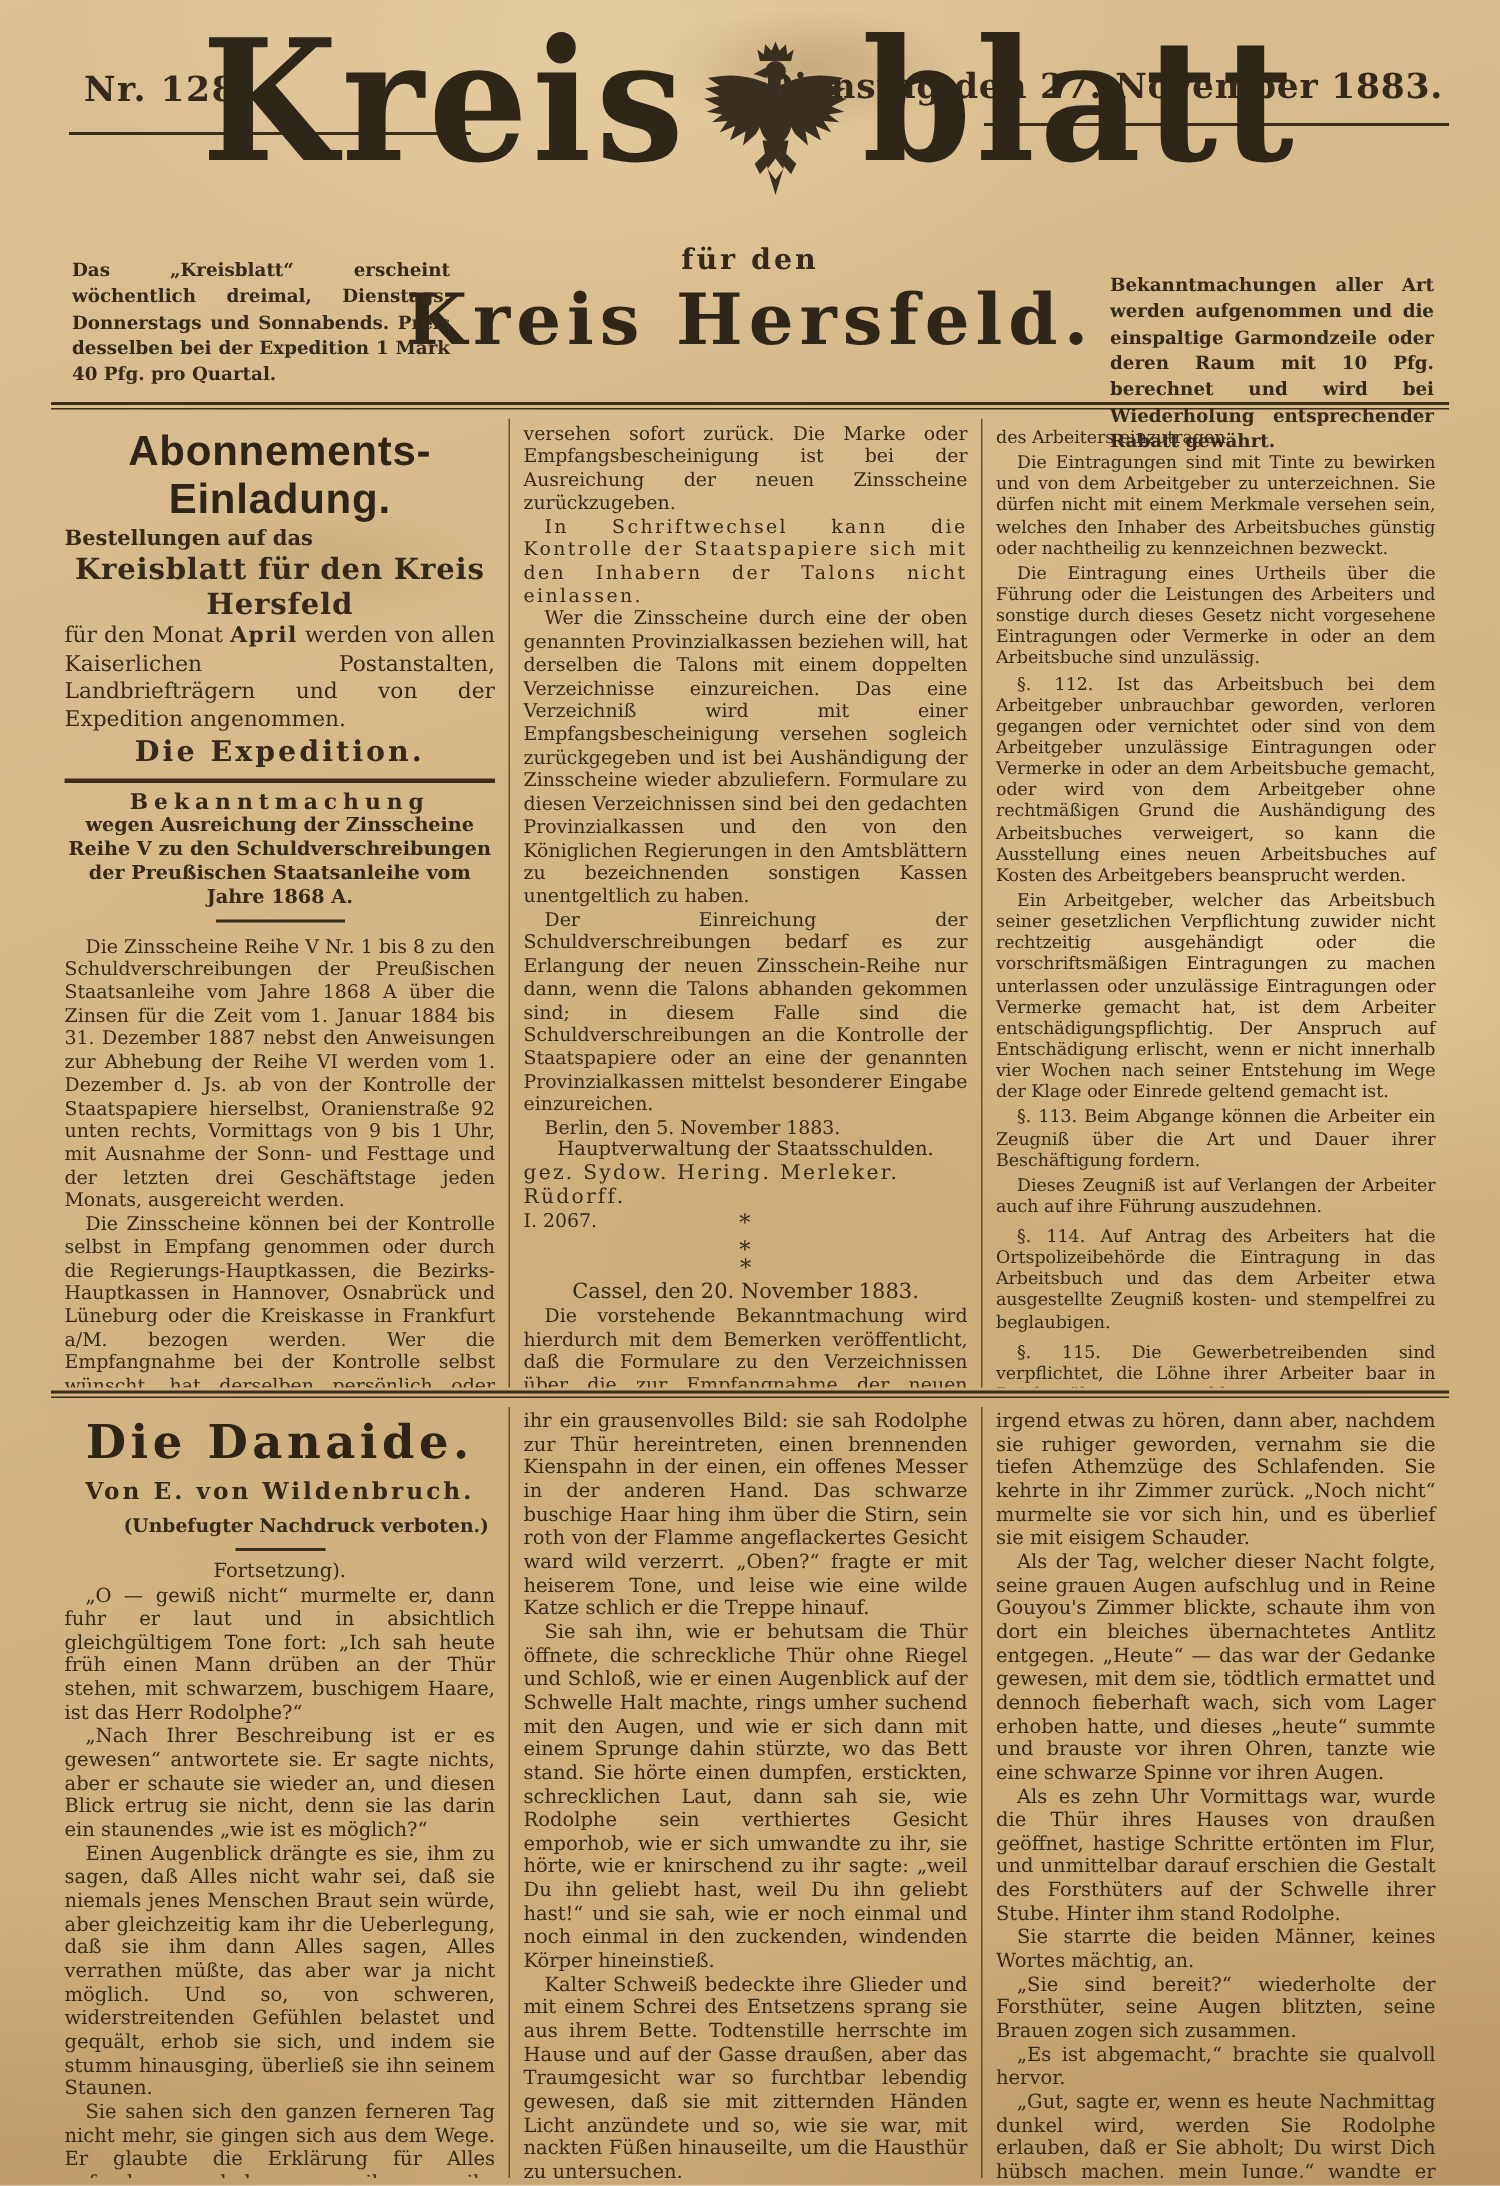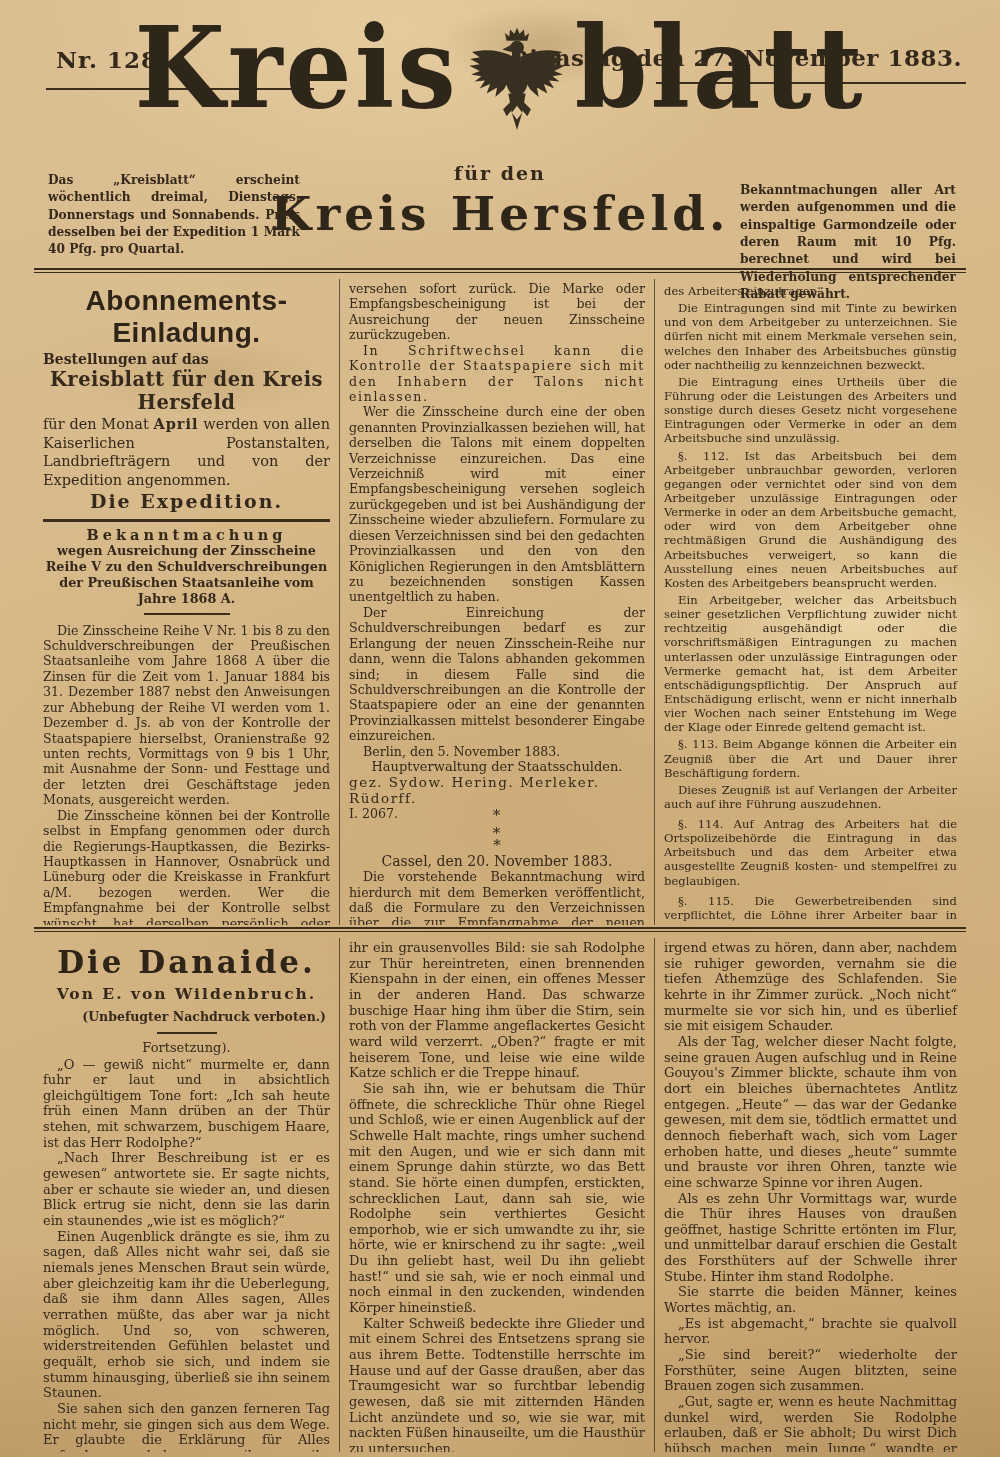--- a/index.html
+++ b/index.html
@@ -194,19 +194,19 @@
       <p class="body ind">Sie sah ihn, wie er behutsam die Thür öffnete, die schreckliche Thür ohne Riegel und Schloß, wie er einen Augenblick auf der Schwelle Halt machte, rings umher suchend mit den Augen, und wie er sich dann mit einem Sprunge dahin stürzte, wo das Bett stand. Sie hörte einen dumpfen, erstickten, schrecklichen Laut, dann sah sie, wie Rodolphe sein verthiertes Gesicht emporhob, wie er sich umwandte zu ihr, sie hörte, wie er knirschend zu ihr sagte: „weil Du ihn geliebt hast, weil Du ihn geliebt hast!“ und sie sah, wie er noch einmal und noch einmal in den zuckenden, windenden Körper hineinstieß.</p>
       <p class="body ind">Kalter Schweiß bedeckte ihre Glieder und mit einem Schrei des Entsetzens sprang sie aus ihrem Bette. Todtenstille herrschte im Hause und auf der Gasse draußen, aber das Traumgesicht war so furchtbar lebendig gewesen, daß sie mit zitternden Händen Licht anzündete und so, wie sie war, mit nackten Füßen hinauseilte, um die Hausthür zu untersuchen.</p>
 
     </div>
 
     <div class="col c3">
       <p class="body">irgend etwas zu hören, dann aber, nachdem sie ruhiger geworden, vernahm sie die tiefen Athemzüge des Schlafenden. Sie kehrte in ihr Zimmer zurück. „Noch nicht“ murmelte sie vor sich hin, und es überlief sie mit eisigem Schauder.</p>
       <p class="body ind">Als der Tag, welcher dieser Nacht folgte, seine grauen Augen aufschlug und in Reine Gouyou's Zimmer blickte, schaute ihm von dort ein bleiches übernachtetes Antlitz entgegen. „Heute“ — das war der Gedanke gewesen, mit dem sie, tödtlich ermattet und dennoch fieberhaft wach, sich vom Lager erhoben hatte, und dieses „heute“ summte und brauste vor ihren Ohren, tanzte wie eine schwarze Spinne vor ihren Augen.</p>
       <p class="body ind">Als es zehn Uhr Vormittags war, wurde die Thür ihres Hauses von draußen geöffnet, hastige Schritte ertönten im Flur, und unmittelbar darauf erschien die Gestalt des Forsthüters auf der Schwelle ihrer Stube. Hinter ihm stand Rodolphe.</p>
       <p class="body ind">Sie starrte die beiden Männer, keines Wortes mächtig, an.</p>
+      <p class="body ind">„Sie sind bereit?“ wiederholte der Forsthüter, seine Augen blitzten, seine Brauen zogen sich zusammen.</p>
       <p class="body ind">„Es ist abgemacht,“ brachte sie qualvoll hervor.</p>
-      <p class="body ind">„Sie sind bereit?“ wiederholte der Forsthüter, seine Augen blitzten, seine Brauen zogen sich zusammen.</p>
       <p class="body ind">„Gut, sagte er, wenn es heute Nachmittag dunkel wird, werden Sie Rodolphe erlauben, daß er Sie abholt; Du wirst Dich hübsch machen, mein Junge,“ wandte er sich an diesen. Rodolphe schmunzelte. „Was Madame anbetrifft, so brauche ich nicht weiter an ihren Geschmack zu appelliren. Sie weiß, was auf dem Spiele steht und daß das Vaterland nicht mit sich spaßen läßt.“ Diese</p>
     </div>
   </div>
 
 </div>
 
 </body></html>

